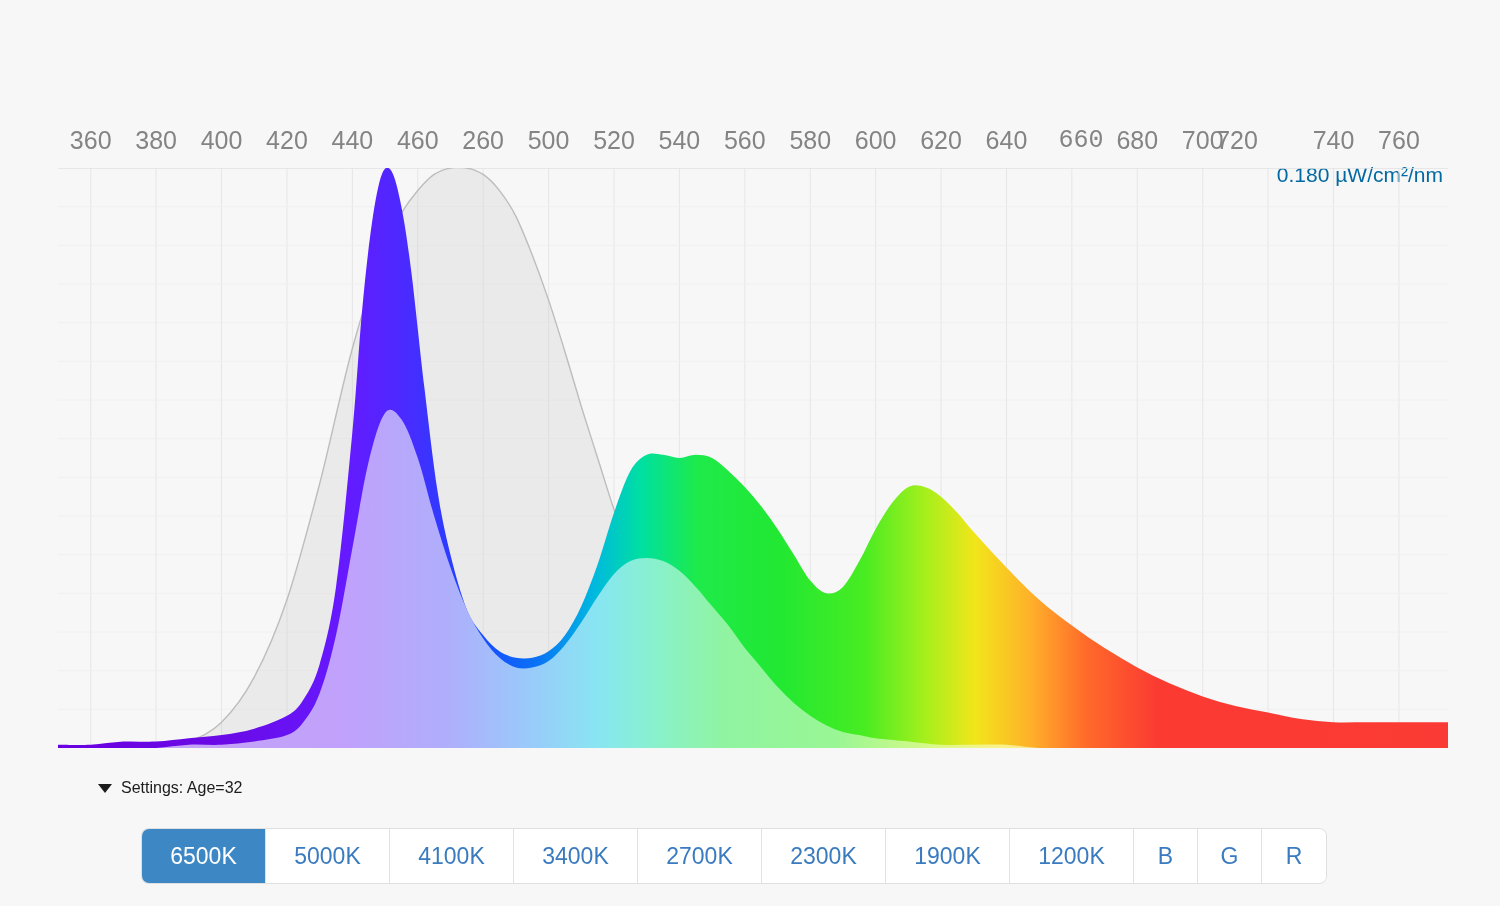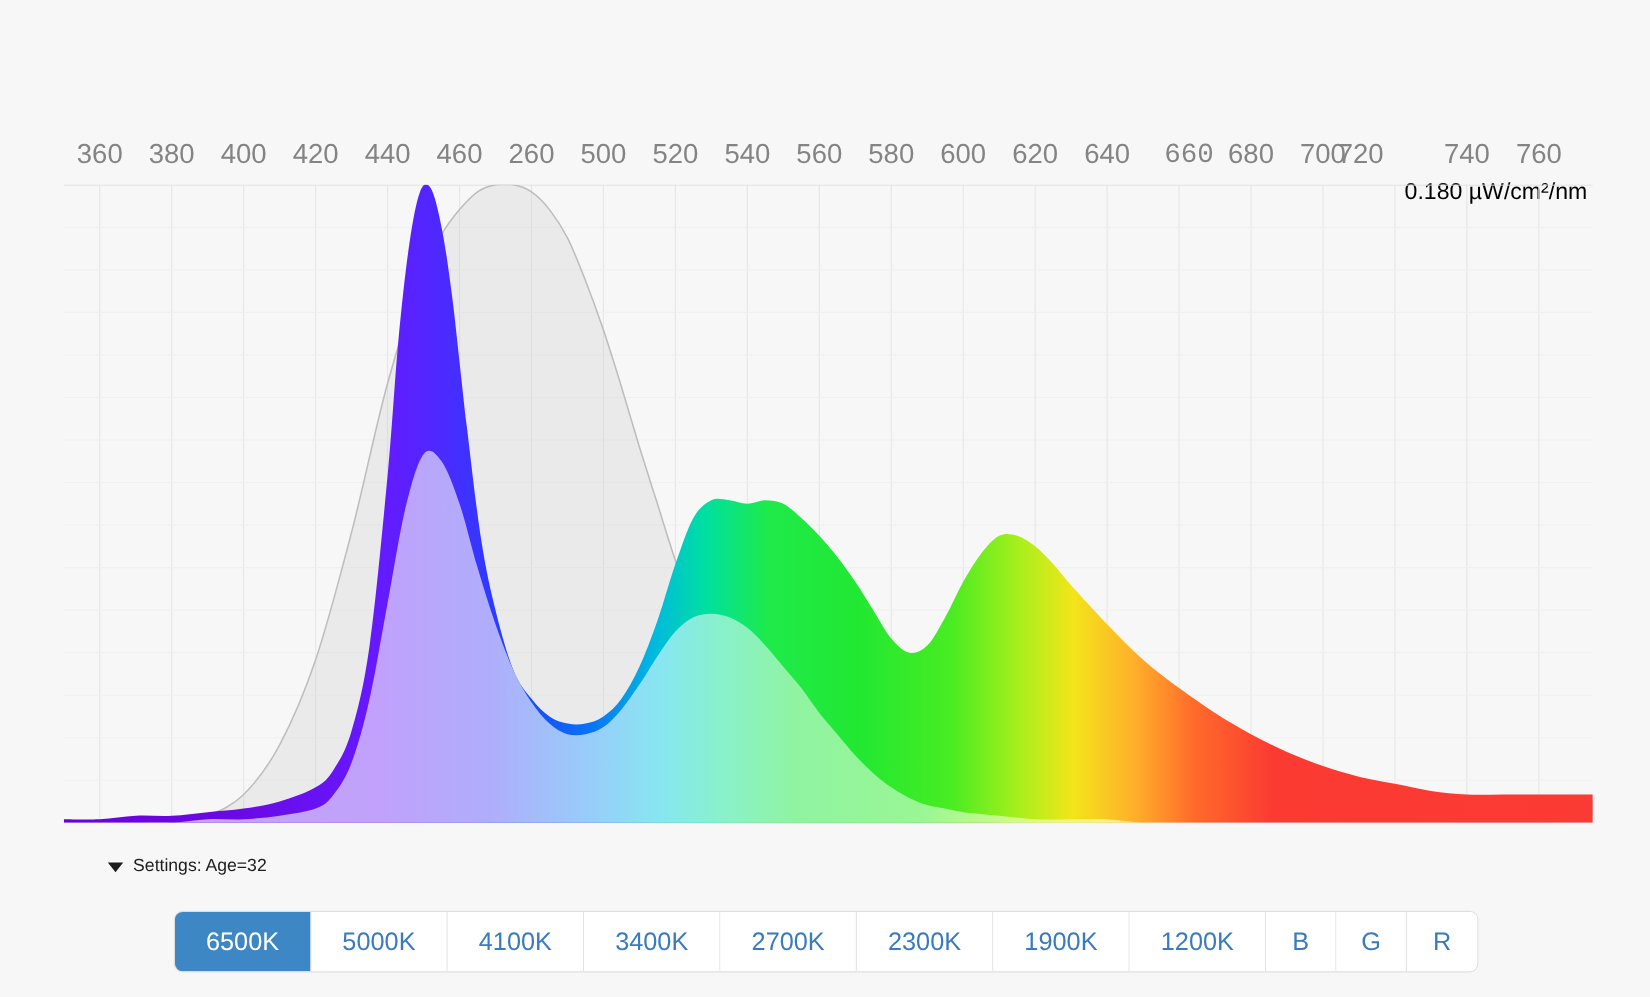--- a/index.html
+++ b/index.html
@@ -37,36 +37,36 @@
   .tick{
     position:absolute;top:0;transform:translateX(-50%);
     font-size:25px;color:#848484;white-space:nowrap;
   }
 
   
   .chart-wrap{position:absolute;left:58px;top:168px;width:1390px;height:580px;}
   .chart-wrap svg{display:block;width:1390px;height:580px;}
   .ylabel{
     position:absolute;right:57px;top:163px;
-    font-size:21px;color:#000000;white-space:nowrap;
+    font-size:21px;color:#0369a1;white-space:nowrap;
   }
 
   
   .settings{
     position:absolute;left:98px;top:779px;display:flex;align-items:center;gap:9px;
     font-size:16px;color:#1c1c1c;cursor:pointer;justify-content:flex-end;
   }
   .settings .tri{
     width:0;height:0;border-left:7px solid transparent;border-right:7px solid transparent;
     border-top:9px solid #1c1c1c;display:inline-block;
   }
 
   
   .segbar{
-    position:absolute;left:159px;top:829px;display:flex;
+    position:absolute;left:142px;top:829px;display:flex;
     border-radius:7px;overflow:hidden;
     box-shadow:0 0 0 1px #dfdfdf;background:#ffffff;
   }
   .seg{
     height:54px;display:flex;align-items:center;justify-content:center;
     font-size:23px;color:#3a7bbf;background:#ffffff;
     border-right:1px solid #e2e2e2;cursor:pointer;box-sizing:border-box;
     font-family:"Liberation Sans","DejaVu Sans",sans-serif;
   }
   .seg:last-child{border-right:none;}

